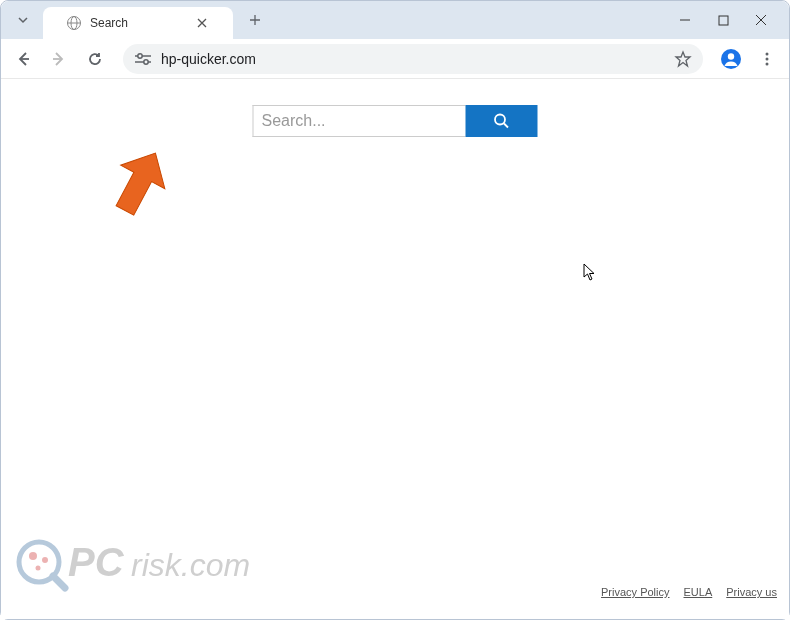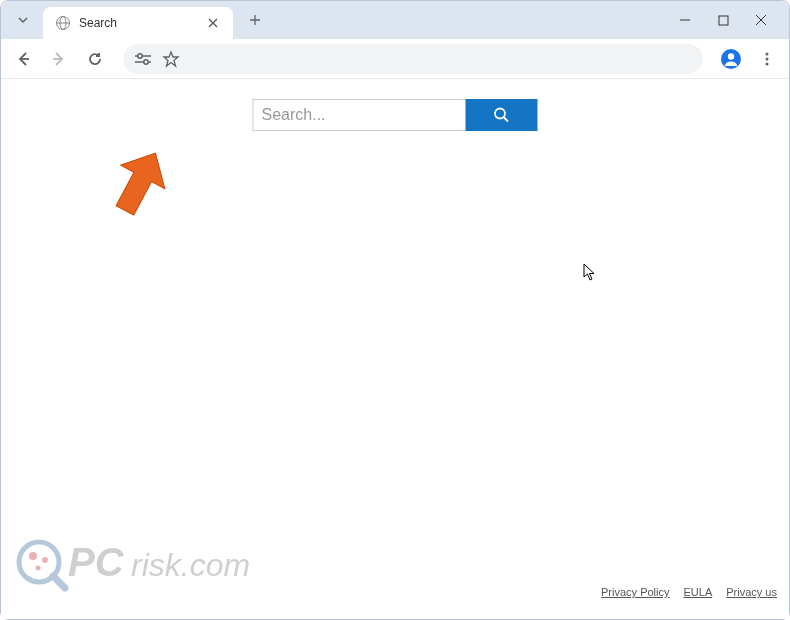--- a/index.html
+++ b/index.html
@@ -33,21 +33,21 @@
       justify-content: center;
       border-radius: 50%;
     }
     
     .tab {
       height: 32px;
       background: #fff;
       border-radius: 8px 8px 0 0;
       margin-left: 6px;
       margin-top: 6px;
-      padding: 0 12px;
+      padding: 0 23px;
       display: flex;
       align-items: center;
       gap: 8px;
       min-width: 190px;
     }
     
     .tab-favicon {
       width: 16px;
       height: 16px;
       display: flex;
@@ -173,21 +173,21 @@
     }
     
     .content-area {
       flex: 1;
       background: #fff;
       position: relative;
     }
     
     .search-container {
       position: absolute;
-      top: 20px;
+      top: 26px;
       left: 50%;
       transform: translateX(-50%);
       display: flex;
     }
     
     .search-input {
       width: 213px;
       height: 32px;
       border: 1px solid #ccc;
       border-right: none;
@@ -332,20 +332,21 @@
 
     <div class="address-bar">
       <span class="site-tune-icon">
         <svg width="18" height="14" viewBox="0 0 18 14">
           <line x1="1" y1="4" x2="17" y2="4" stroke="#5f6368" stroke-width="1.5"></line>
           <circle cx="6" cy="4" r="2.2" fill="#f1f3f4" stroke="#5f6368" stroke-width="1.5"></circle>
           <line x1="1" y1="10" x2="17" y2="10" stroke="#5f6368" stroke-width="1.5"></line>
           <circle cx="12" cy="10" r="2.2" fill="#f1f3f4" stroke="#5f6368" stroke-width="1.5"></circle>
         </svg>
       </span>
+      <span class="url-text">hp-quicker.com</span>
       <span class="star-btn">
         <svg width="18" height="18" viewBox="0 0 18 18">
           <path d="M9 2 L11 7 L16 7 L12 10.5 L13.5 16 L9 12.5 L4.5 16 L6 10.5 L2 7 L7 7 Z" stroke="#5f6368" stroke-width="1.3" fill="none"></path>
         </svg>
       </span>
     </div>
 
     <div class="profile-btn">
       <svg width="22" height="22" viewBox="0 0 22 22">
         <circle cx="11" cy="11" r="10" fill="#1a73e8"></circle>

